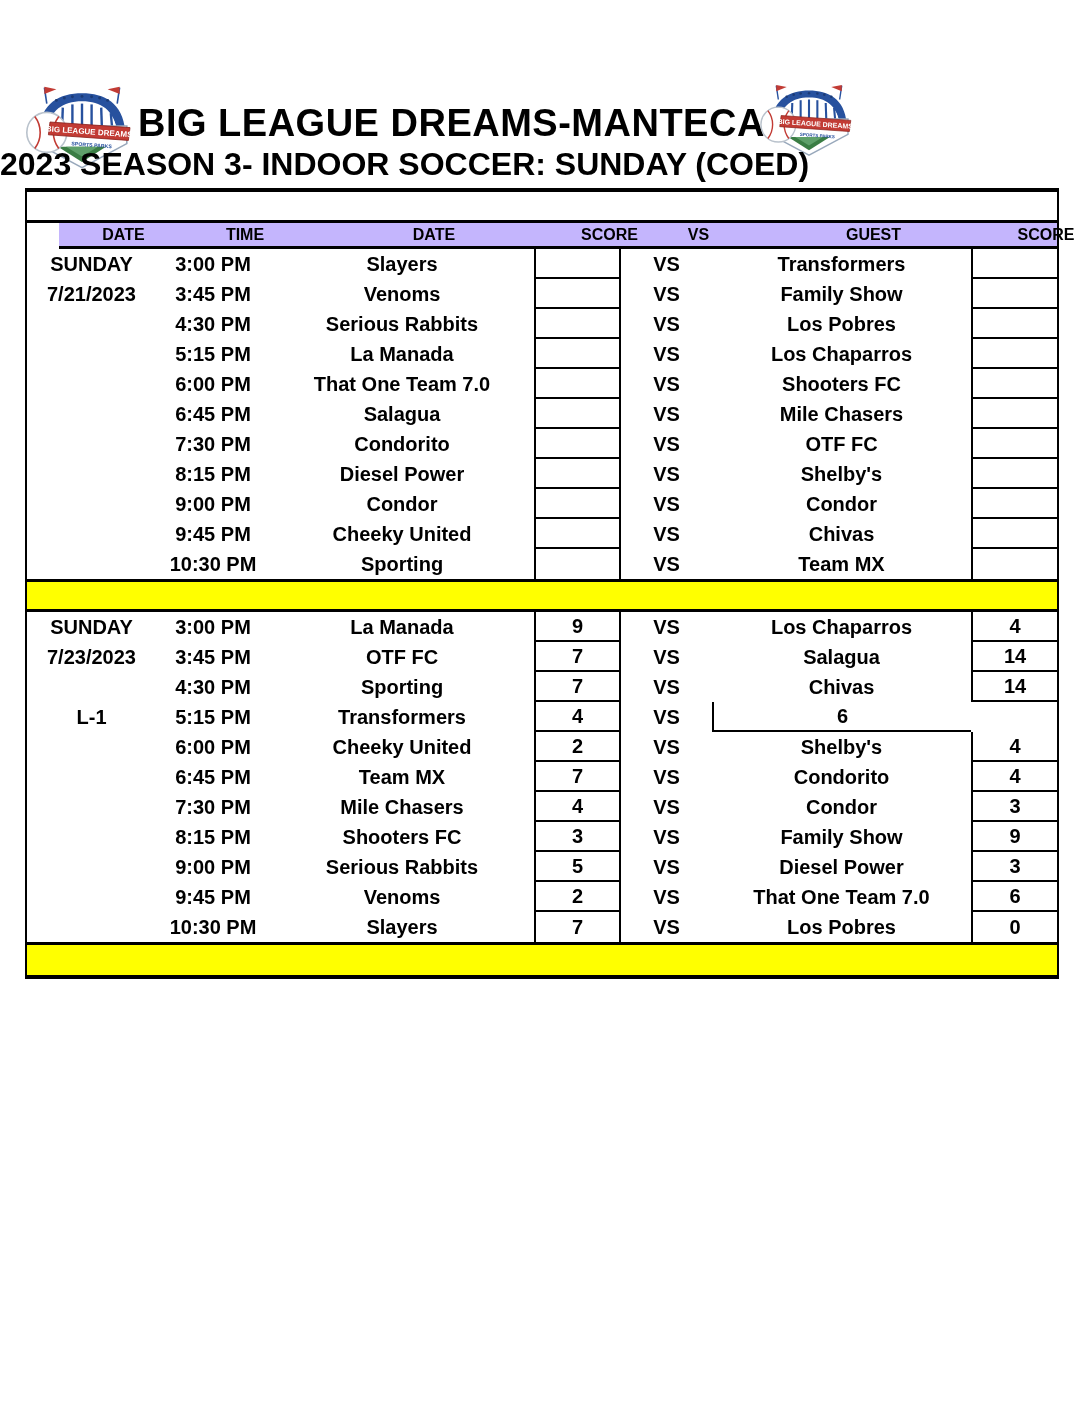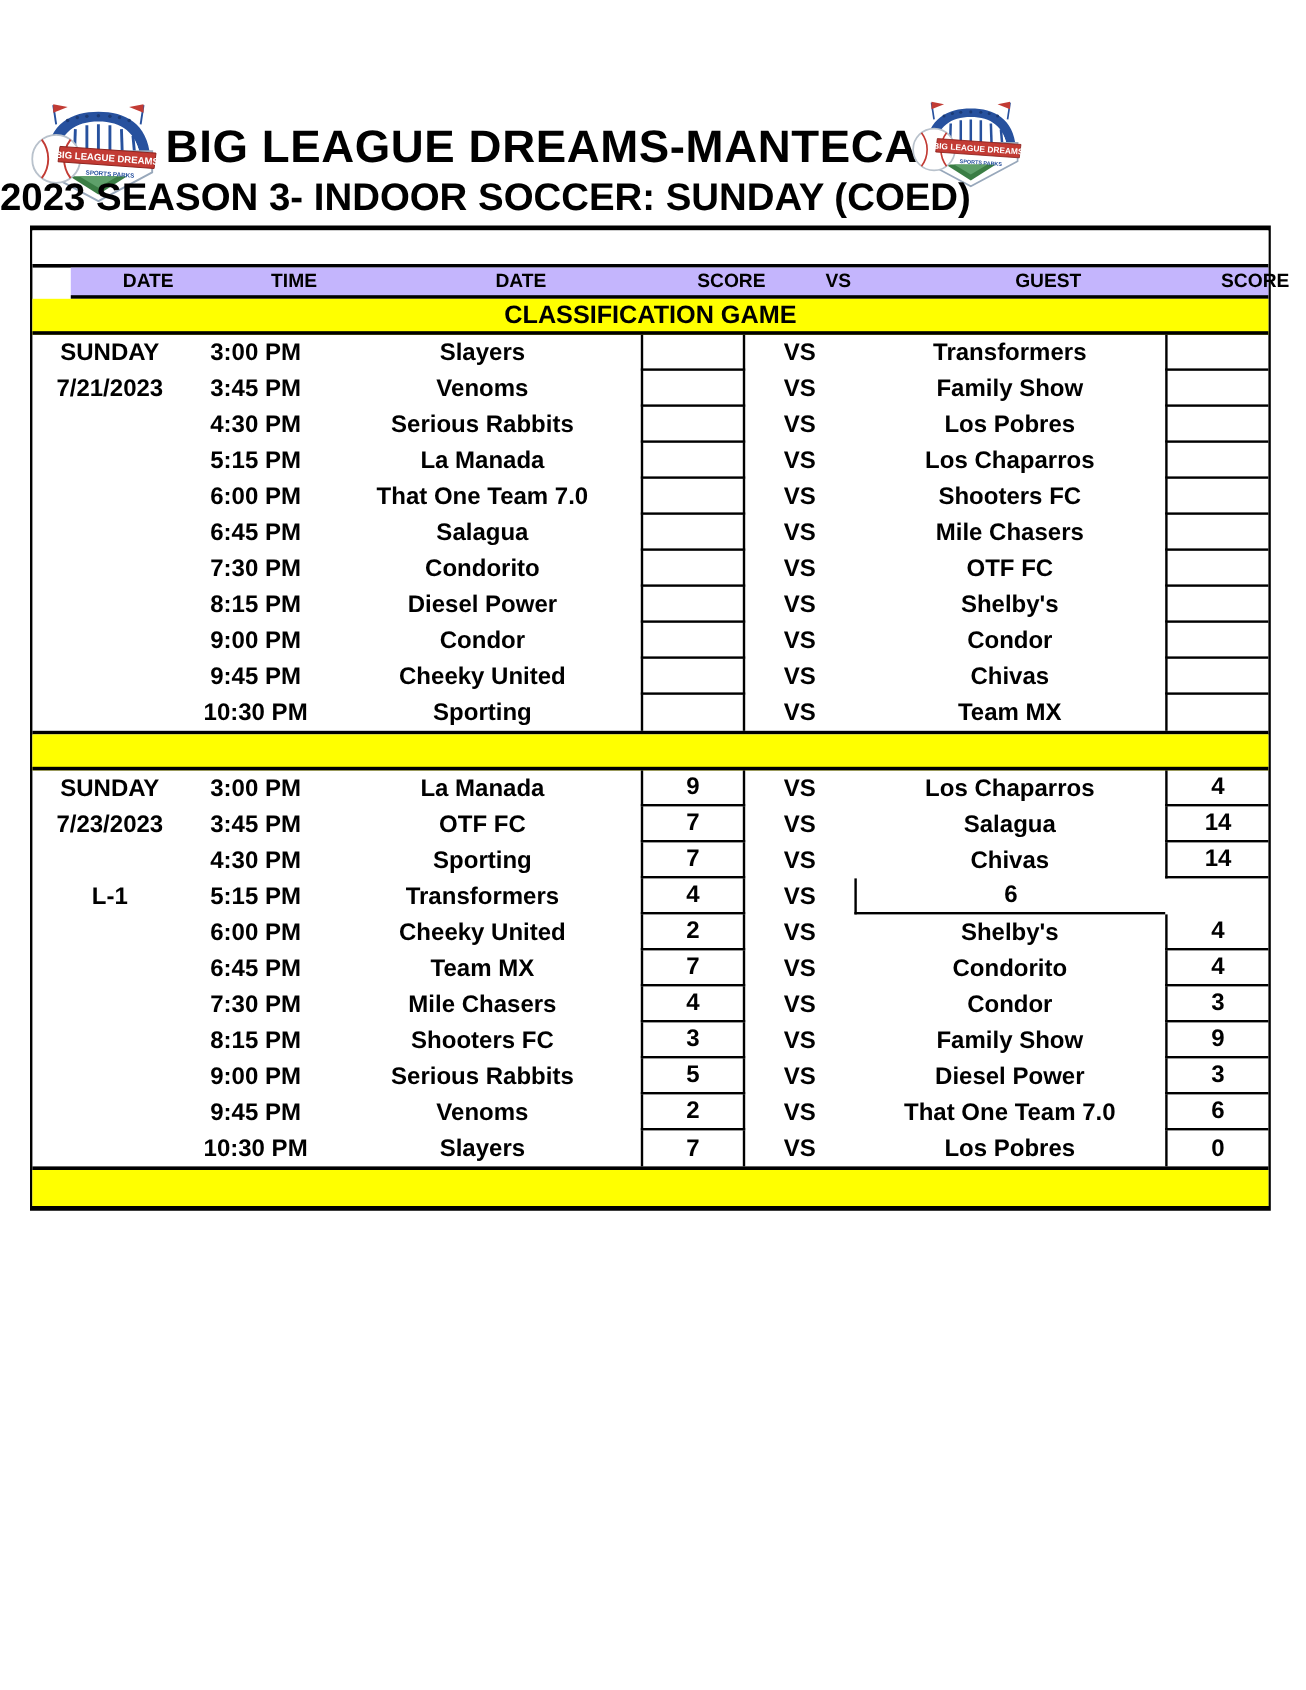--- a/index.html
+++ b/index.html
@@ -162,23 +162,20 @@
   <div class="row-header">
     <div class="hcell">DATE</div>
     <div class="hcell">TIME</div>
     <div class="hcell">DATE</div>
     <div class="hcell">SCORE</div>
     <div class="hcell">VS</div>
     <div class="hcell">GUEST</div>
     <div class="hcell">SCORE</div>
   </div>
 
-  <div class="row-banner">
-    <span>CLASSIFICATION GAME</span>
-  </div>
 
   <div class="section">
       <div class="trow">
         <div class="cell c-date">SUNDAY</div>
         <div class="cell c-time">3:00 PM</div>
         <div class="cell c-home">Slayers</div>
         <div class="cell scorebox"></div>
         <div class="cell c-vs">VS</div>
         <div class="cell c-guest">Transformers</div>
         <div class="cell scorebox2"></div>

